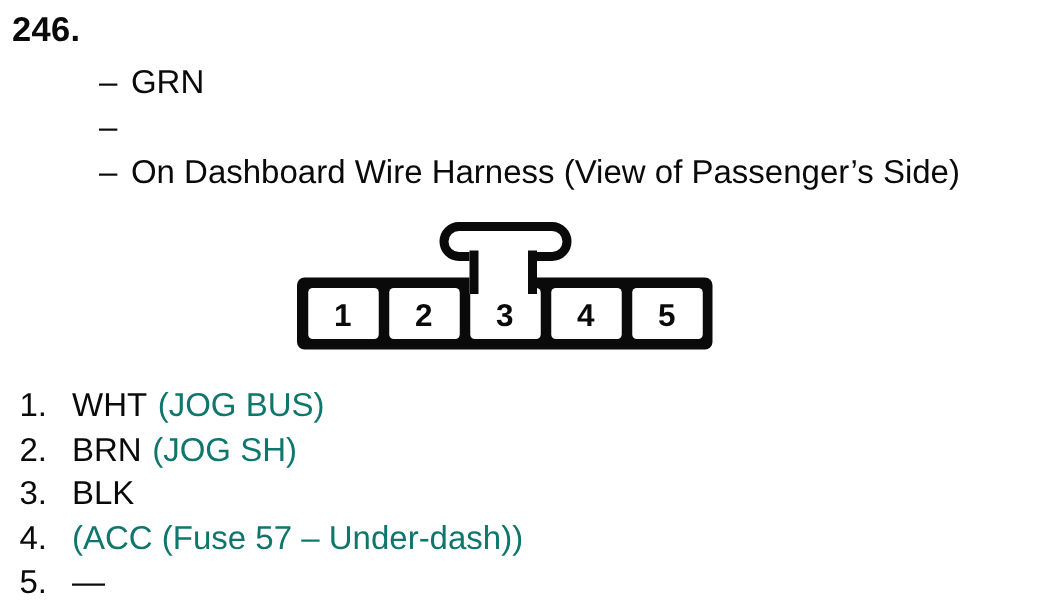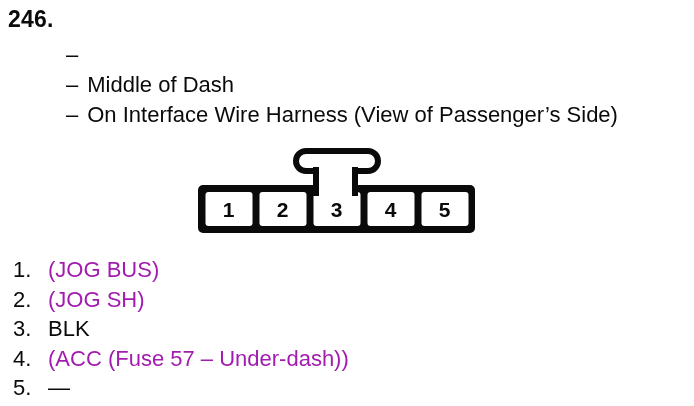--- a/index.html
+++ b/index.html
@@ -59,49 +59,49 @@
     height: 29.6px;
   }
   .pin-num {
     width: 35px;
     flex: 0 0 35px;
   }
   .pin-wire {
     margin-right: 7px;
   }
   .pin-signal {
-    color: #a21caf;
+    color: #0f766e;
   }
   .pin-grid-num {
     font-family: "Liberation Sans", sans-serif;
     font-weight: bold;
     font-size: 21px;
     fill: #0a0a0a;
   }
 </style>
 </head>
 <body>
 
 <div class="page">
 
   <div class="doc-header">
     <span>246.</span>
   </div>
 
   <div class="bullet-list">
     <div class="bullet-line">
       <span>–</span>
+      <span>GRN</span>
     </div>
     <div class="bullet-line">
       <span>–</span>
-      <span>Middle of Dash</span>
     </div>
     <div class="bullet-line">
       <span>–</span>
-      <span>On Interface Wire Harness (View of Passenger’s Side)</span>
+      <span>On Dashboard Wire Harness (View of Passenger’s Side)</span>
     </div>
   </div>
 
   <svg class="connector-svg" viewBox="150 140 360 105" xmlns="http://www.w3.org/2000/svg">
 
     <rect x="198" y="185" width="277" height="48" rx="5" fill="#0a0a0a"></rect>
 
     <rect x="205.5" y="192" width="47" height="34" rx="3" fill="#ffffff"></rect>
     <rect x="259.5" y="192" width="47" height="34" rx="3" fill="#ffffff"></rect>
     <rect x="313.5" y="192" width="47" height="34" rx="3" fill="#ffffff"></rect>
@@ -117,24 +117,26 @@
     <text class="pin-grid-num" x="228.5" y="217" text-anchor="middle">1</text>
     <text class="pin-grid-num" x="282.5" y="217" text-anchor="middle">2</text>
     <text class="pin-grid-num" x="336.5" y="217" text-anchor="middle">3</text>
     <text class="pin-grid-num" x="390.5" y="217" text-anchor="middle">4</text>
     <text class="pin-grid-num" x="444.5" y="217" text-anchor="middle">5</text>
   </svg>
 
   <div class="pin-list">
     <div class="pin-row">
       <span class="pin-num">1.</span>
+      <span class="pin-wire">WHT</span>
       <span class="pin-signal">(JOG BUS)</span>
     </div>
     <div class="pin-row">
       <span class="pin-num">2.</span>
+      <span class="pin-wire">BRN</span>
       <span class="pin-signal">(JOG SH)</span>
     </div>
     <div class="pin-row">
       <span class="pin-num">3.</span>
       <span class="pin-wire">BLK</span>
     </div>
     <div class="pin-row">
       <span class="pin-num">4.</span>
       <span class="pin-signal">(ACC (Fuse 57 – Under-dash))</span>
     </div>

